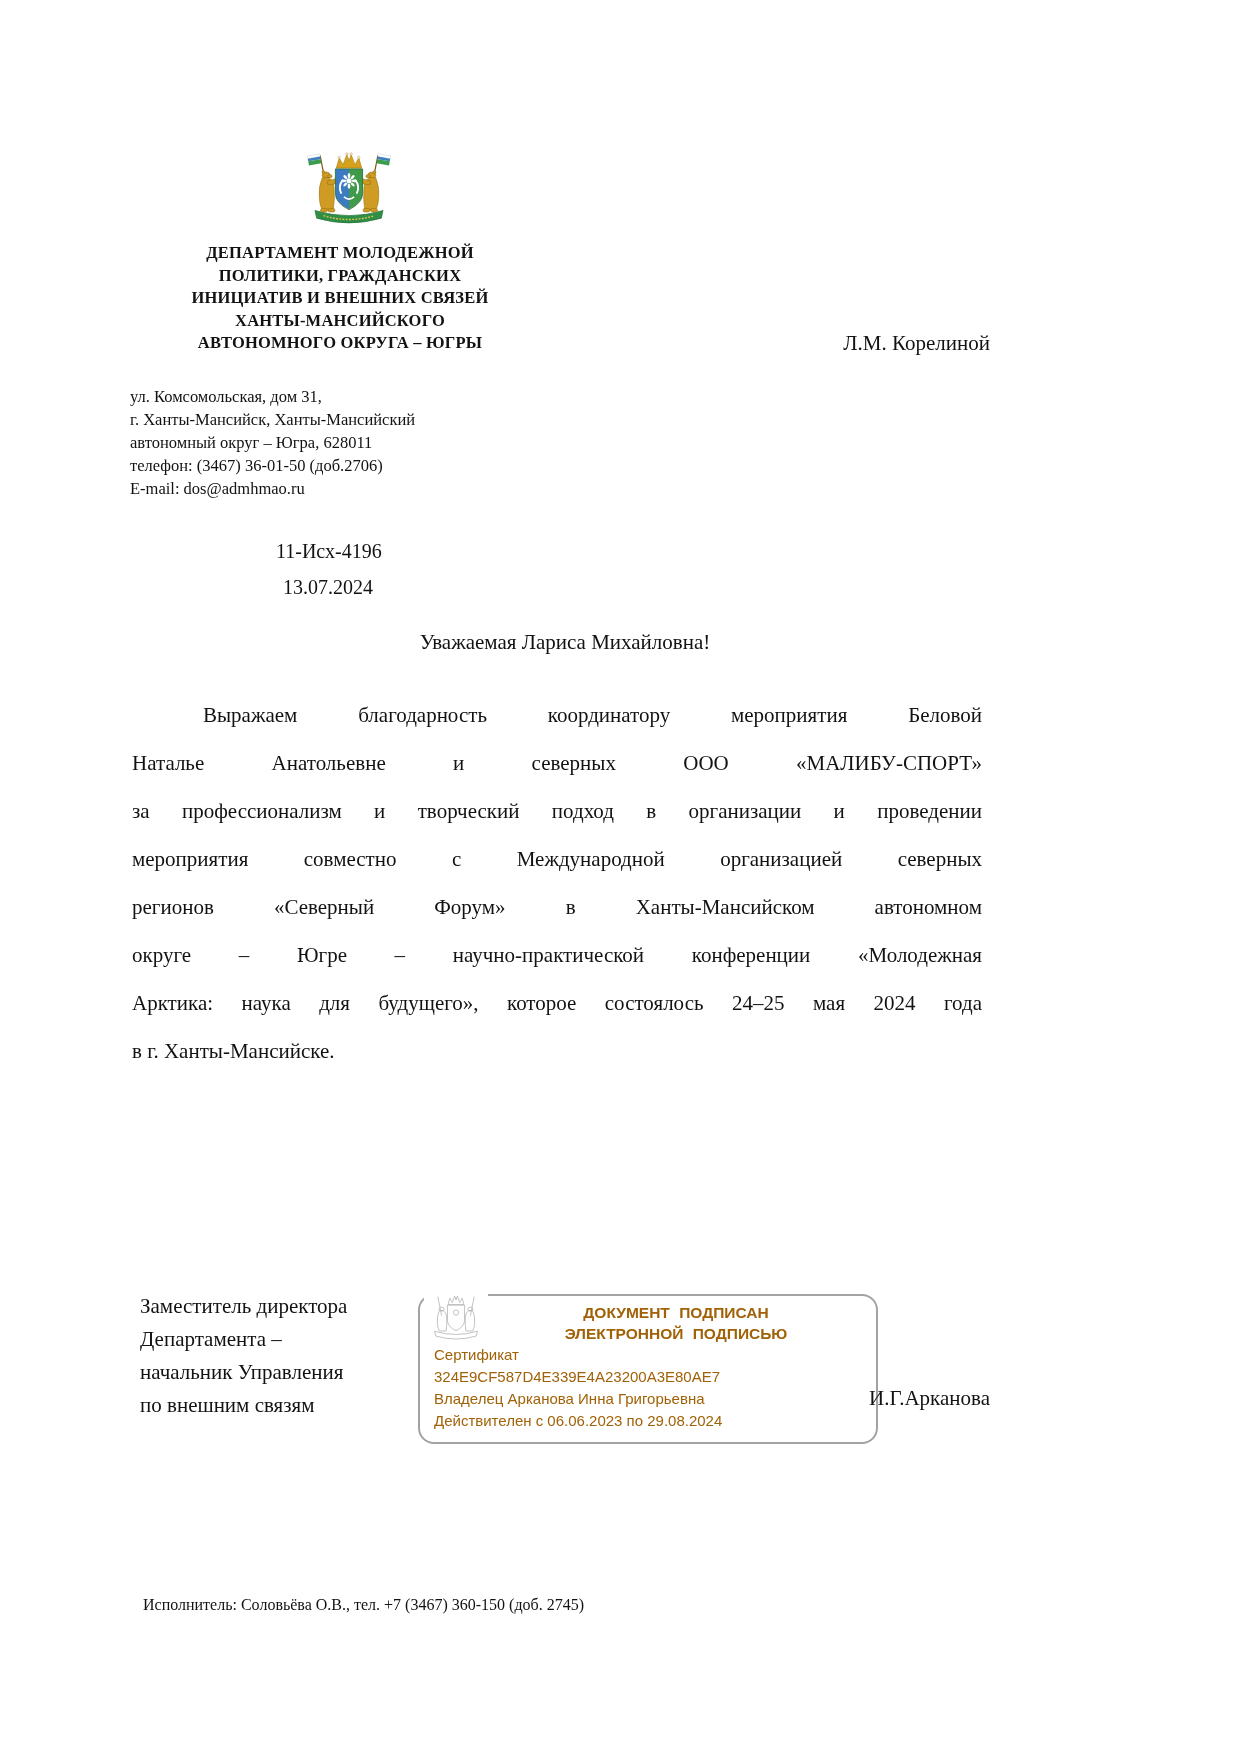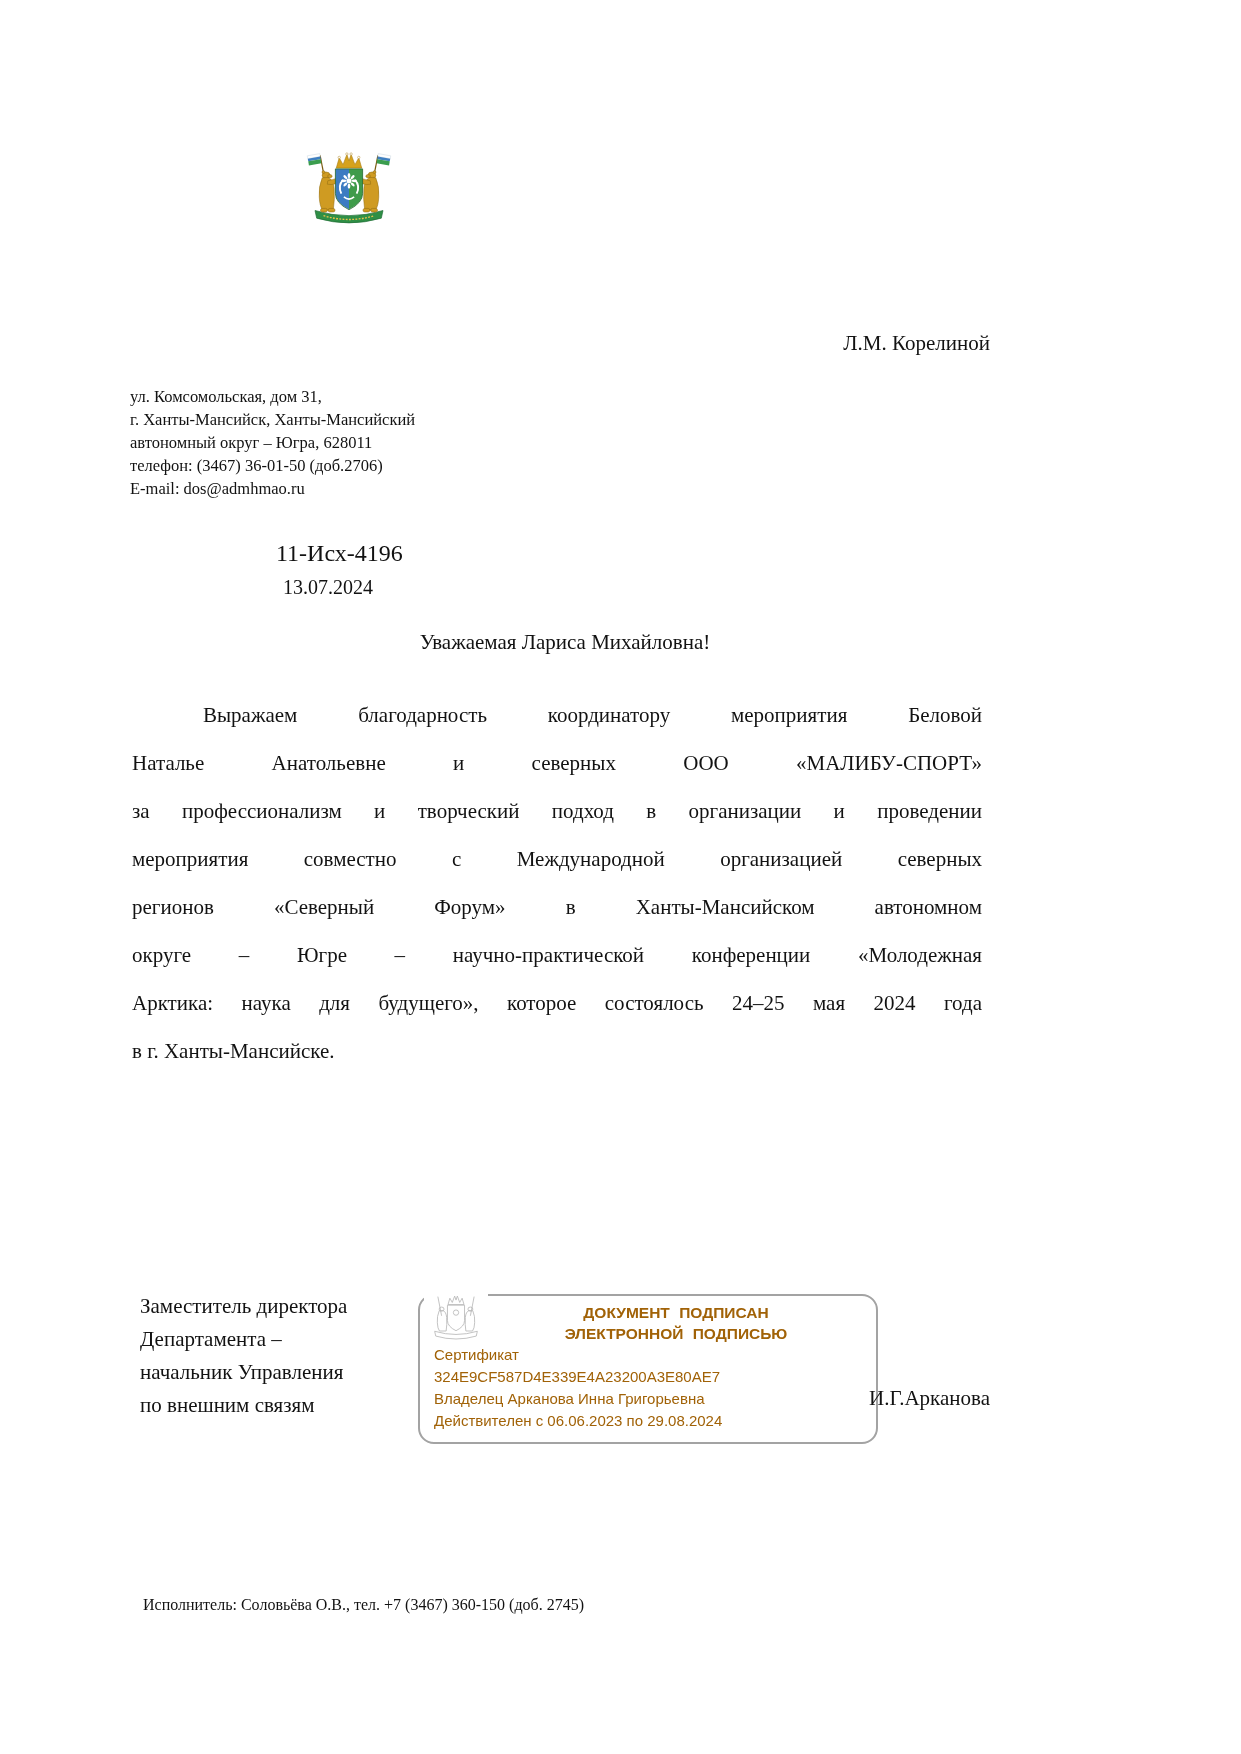--- a/index.html
+++ b/index.html
@@ -26,21 +26,21 @@
   
   .recipient{
     position:absolute;left:545px;top:253px;width:445px;
     text-align:center;font-size:21px;line-height:30.5px;
   }
   .recipient-name{
     position:absolute;left:690px;top:331px;width:300px;
     text-align:right;font-size:21px;
   }
   
-  .doc-number{position:absolute;left:276px;top:540px;font-size:24px;}
+  .doc-number{position:absolute;left:276px;top:540px;font-size:20px;}
   .doc-date{position:absolute;left:283px;top:576px;font-size:20px;}
   
   .salutation{
     position:absolute;left:140px;top:630px;width:850px;
     text-align:center;font-size:21px;
   }
   .body-text{position:absolute;left:132px;top:691px;width:850px;font-size:21px;}
   .bline{line-height:48px;text-align:justify;text-align-last:justify;}
   .bline.first{text-indent:71px;}
   .bline.last{text-align-last:left;}
@@ -132,20 +132,27 @@
       <ellipse cx="55.7" cy="35.7" rx="1.5" ry="2.9" transform="rotate(-45 55.7 35.7)"></ellipse>
       <ellipse cx="64.3" cy="35.7" rx="1.5" ry="2.9" transform="rotate(45 64.3 35.7)"></ellipse>
       <ellipse cx="55.7" cy="44.3" rx="1.5" ry="2.9" transform="rotate(45 55.7 44.3)"></ellipse>
       <ellipse cx="64.3" cy="44.3" rx="1.5" ry="2.9" transform="rotate(-45 64.3 44.3)"></ellipse>
     </g>
     <path d="M51,55 Q46.5,46 53,39" stroke="#ffffff" stroke-width="2.2" fill="none"></path>
     <path d="M69,55 Q73.5,46 67,39" stroke="#ffffff" stroke-width="2.2" fill="none"></path>
     <path d="M54,59 Q60,64 66,59" stroke="#ffffff" stroke-width="2" fill="none"></path>
   </svg>
 
+  <div class="dept">
+    <div>ДЕПАРТАМЕНТ МОЛОДЕЖНОЙ</div>
+    <div>ПОЛИТИКИ, ГРАЖДАНСКИХ</div>
+    <div>ИНИЦИАТИВ И ВНЕШНИХ СВЯЗЕЙ</div>
+    <div>ХАНТЫ-МАНСИЙСКОГО</div>
+    <div>АВТОНОМНОГО ОКРУГА – ЮГРЫ</div>
+  </div>
 
   <div class="addr">
     <div>ул. Комсомольская, дом 31,</div>
     <div>г. Ханты-Мансийск, Ханты-Мансийский</div>
     <div>автономный округ – Югра, 628011</div>
     <div>телефон: (3467) 36-01-50 (доб.2706)</div>
     <div>E-mail: dos@admhmao.ru</div>
   </div>
 
   <div class="recipient-name">Л.М. Корелиной</div>

